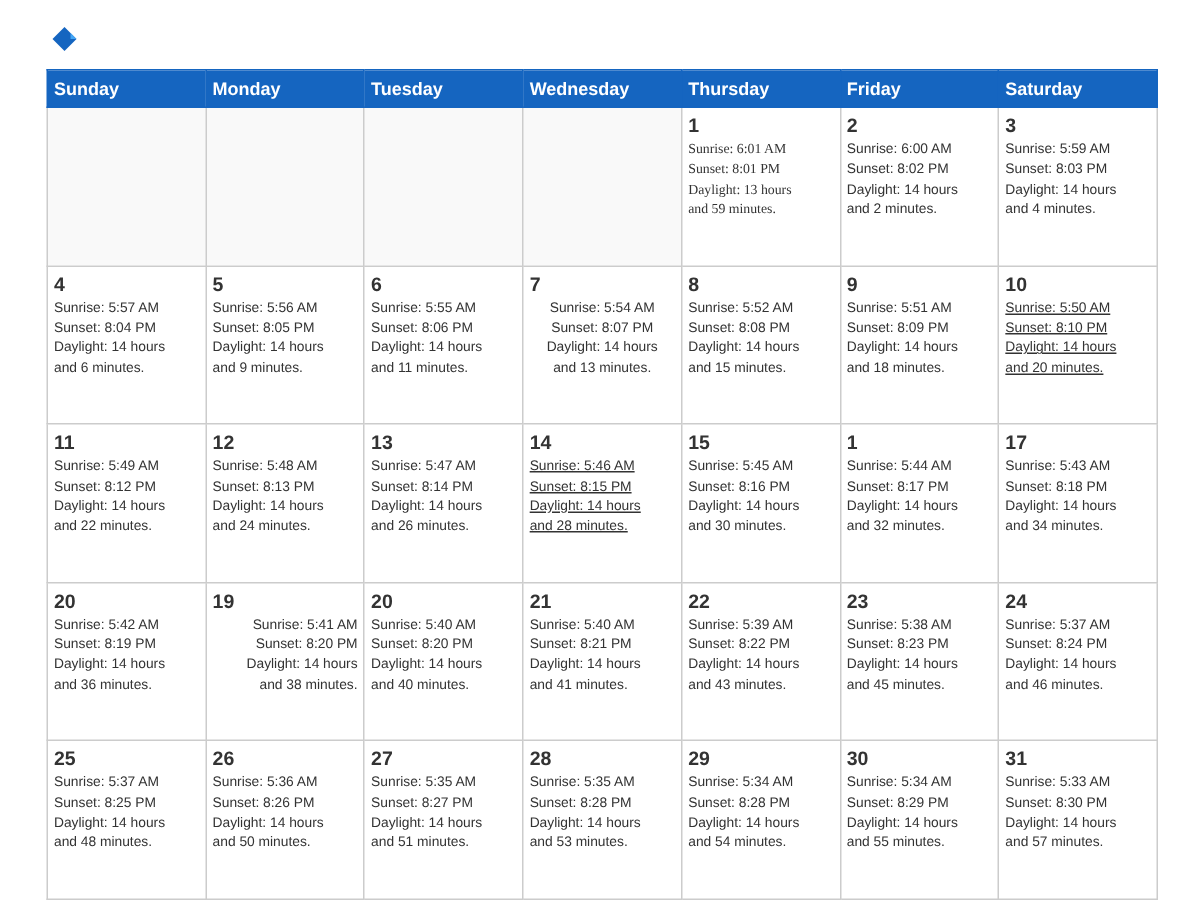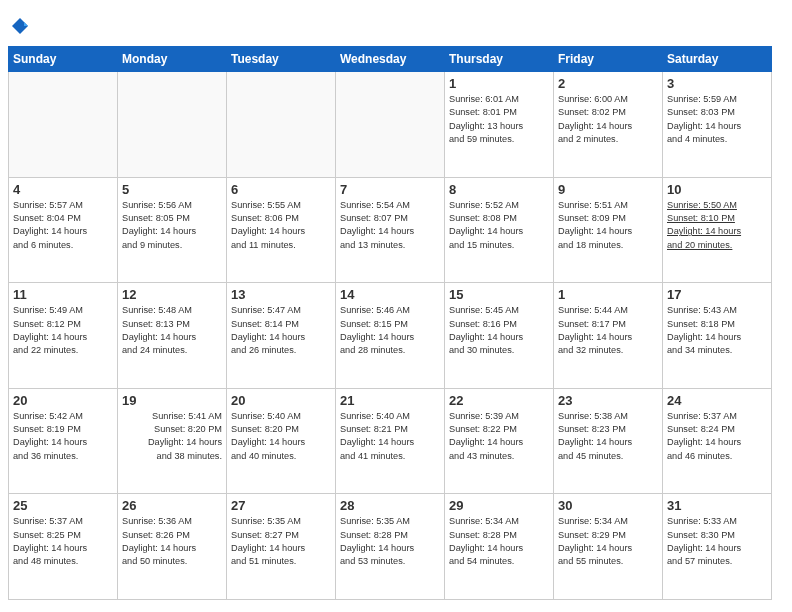--- a/index.html
+++ b/index.html
@@ -6,21 +6,21 @@
     body {
       font-family: Arial, sans-serif;
       background: #fff;
       width: 792px;
       height: 612px;
       overflow: hidden;
     }
     .page {
       width: 792px;
       height: 612px;
-      padding: 16px 20px 12px 8px;
+      padding: 16px 20px 12px 31px;
       display: flex;
       flex-direction: column;
     }
     .header {
       display: flex;
       justify-content: space-between;
       align-items: flex-start;
       margin-bottom: 10px;
     }
     .logo {
@@ -135,21 +135,21 @@
         </tr>
     </thead>
     <tbody id="calendar-body">
     <tr>
           <td class="empty"></td>
           <td class="empty"></td>
           <td class="empty"></td>
           <td class="empty"></td>
           <td>
             <span class="day-number">1</span>
-            <div class="day-info" style="white-space: pre-line;">Sunrise: 6:01 AM
+            <div class="day-info" style="white-space: pre-line; font-family: Liberation Serif, serif;">Sunrise: 6:01 AM
 Sunset: 8:01 PM
 Daylight: 13 hours
 and 59 minutes.</div>
           </td>
           <td>
             <span class="day-number">2</span>
             <div class="day-info" style="white-space: pre-line;">Sunrise: 6:00 AM
 Sunset: 8:02 PM
 Daylight: 14 hours
 and 2 minutes.</div>
@@ -179,21 +179,21 @@
           </td>
           <td>
             <span class="day-number">6</span>
             <div class="day-info" style="white-space: pre-line;">Sunrise: 5:55 AM
 Sunset: 8:06 PM
 Daylight: 14 hours
 and 11 minutes.</div>
           </td>
           <td>
             <span class="day-number">7</span>
-            <div class="day-info" style="white-space: pre-line;">Sunrise: 5:54 AM
+            <div class="day-info" style="white-space: pre-line; text-align: center;">Sunrise: 5:54 AM
 Sunset: 8:07 PM
 Daylight: 14 hours
 and 13 minutes.</div>
           </td>
           <td>
             <span class="day-number">8</span>
             <div class="day-info" style="white-space: pre-line;">Sunrise: 5:52 AM
 Sunset: 8:08 PM
 Daylight: 14 hours
 and 15 minutes.</div>
@@ -230,21 +230,21 @@
           </td>
           <td>
             <span class="day-number">13</span>
             <div class="day-info" style="white-space: pre-line;">Sunrise: 5:47 AM
 Sunset: 8:14 PM
 Daylight: 14 hours
 and 26 minutes.</div>
           </td>
           <td>
             <span class="day-number">14</span>
-            <div class="day-info" style="white-space: pre-line;">Sunrise: 5:46 AM
+            <div class="day-info" style="white-space: pre-line; text-decoration: underline;">Sunrise: 5:46 AM
 Sunset: 8:15 PM
 Daylight: 14 hours
 and 28 minutes.</div>
           </td>
           <td>
             <span class="day-number">15</span>
             <div class="day-info" style="white-space: pre-line;">Sunrise: 5:45 AM
 Sunset: 8:16 PM
 Daylight: 14 hours
 and 30 minutes.</div>

